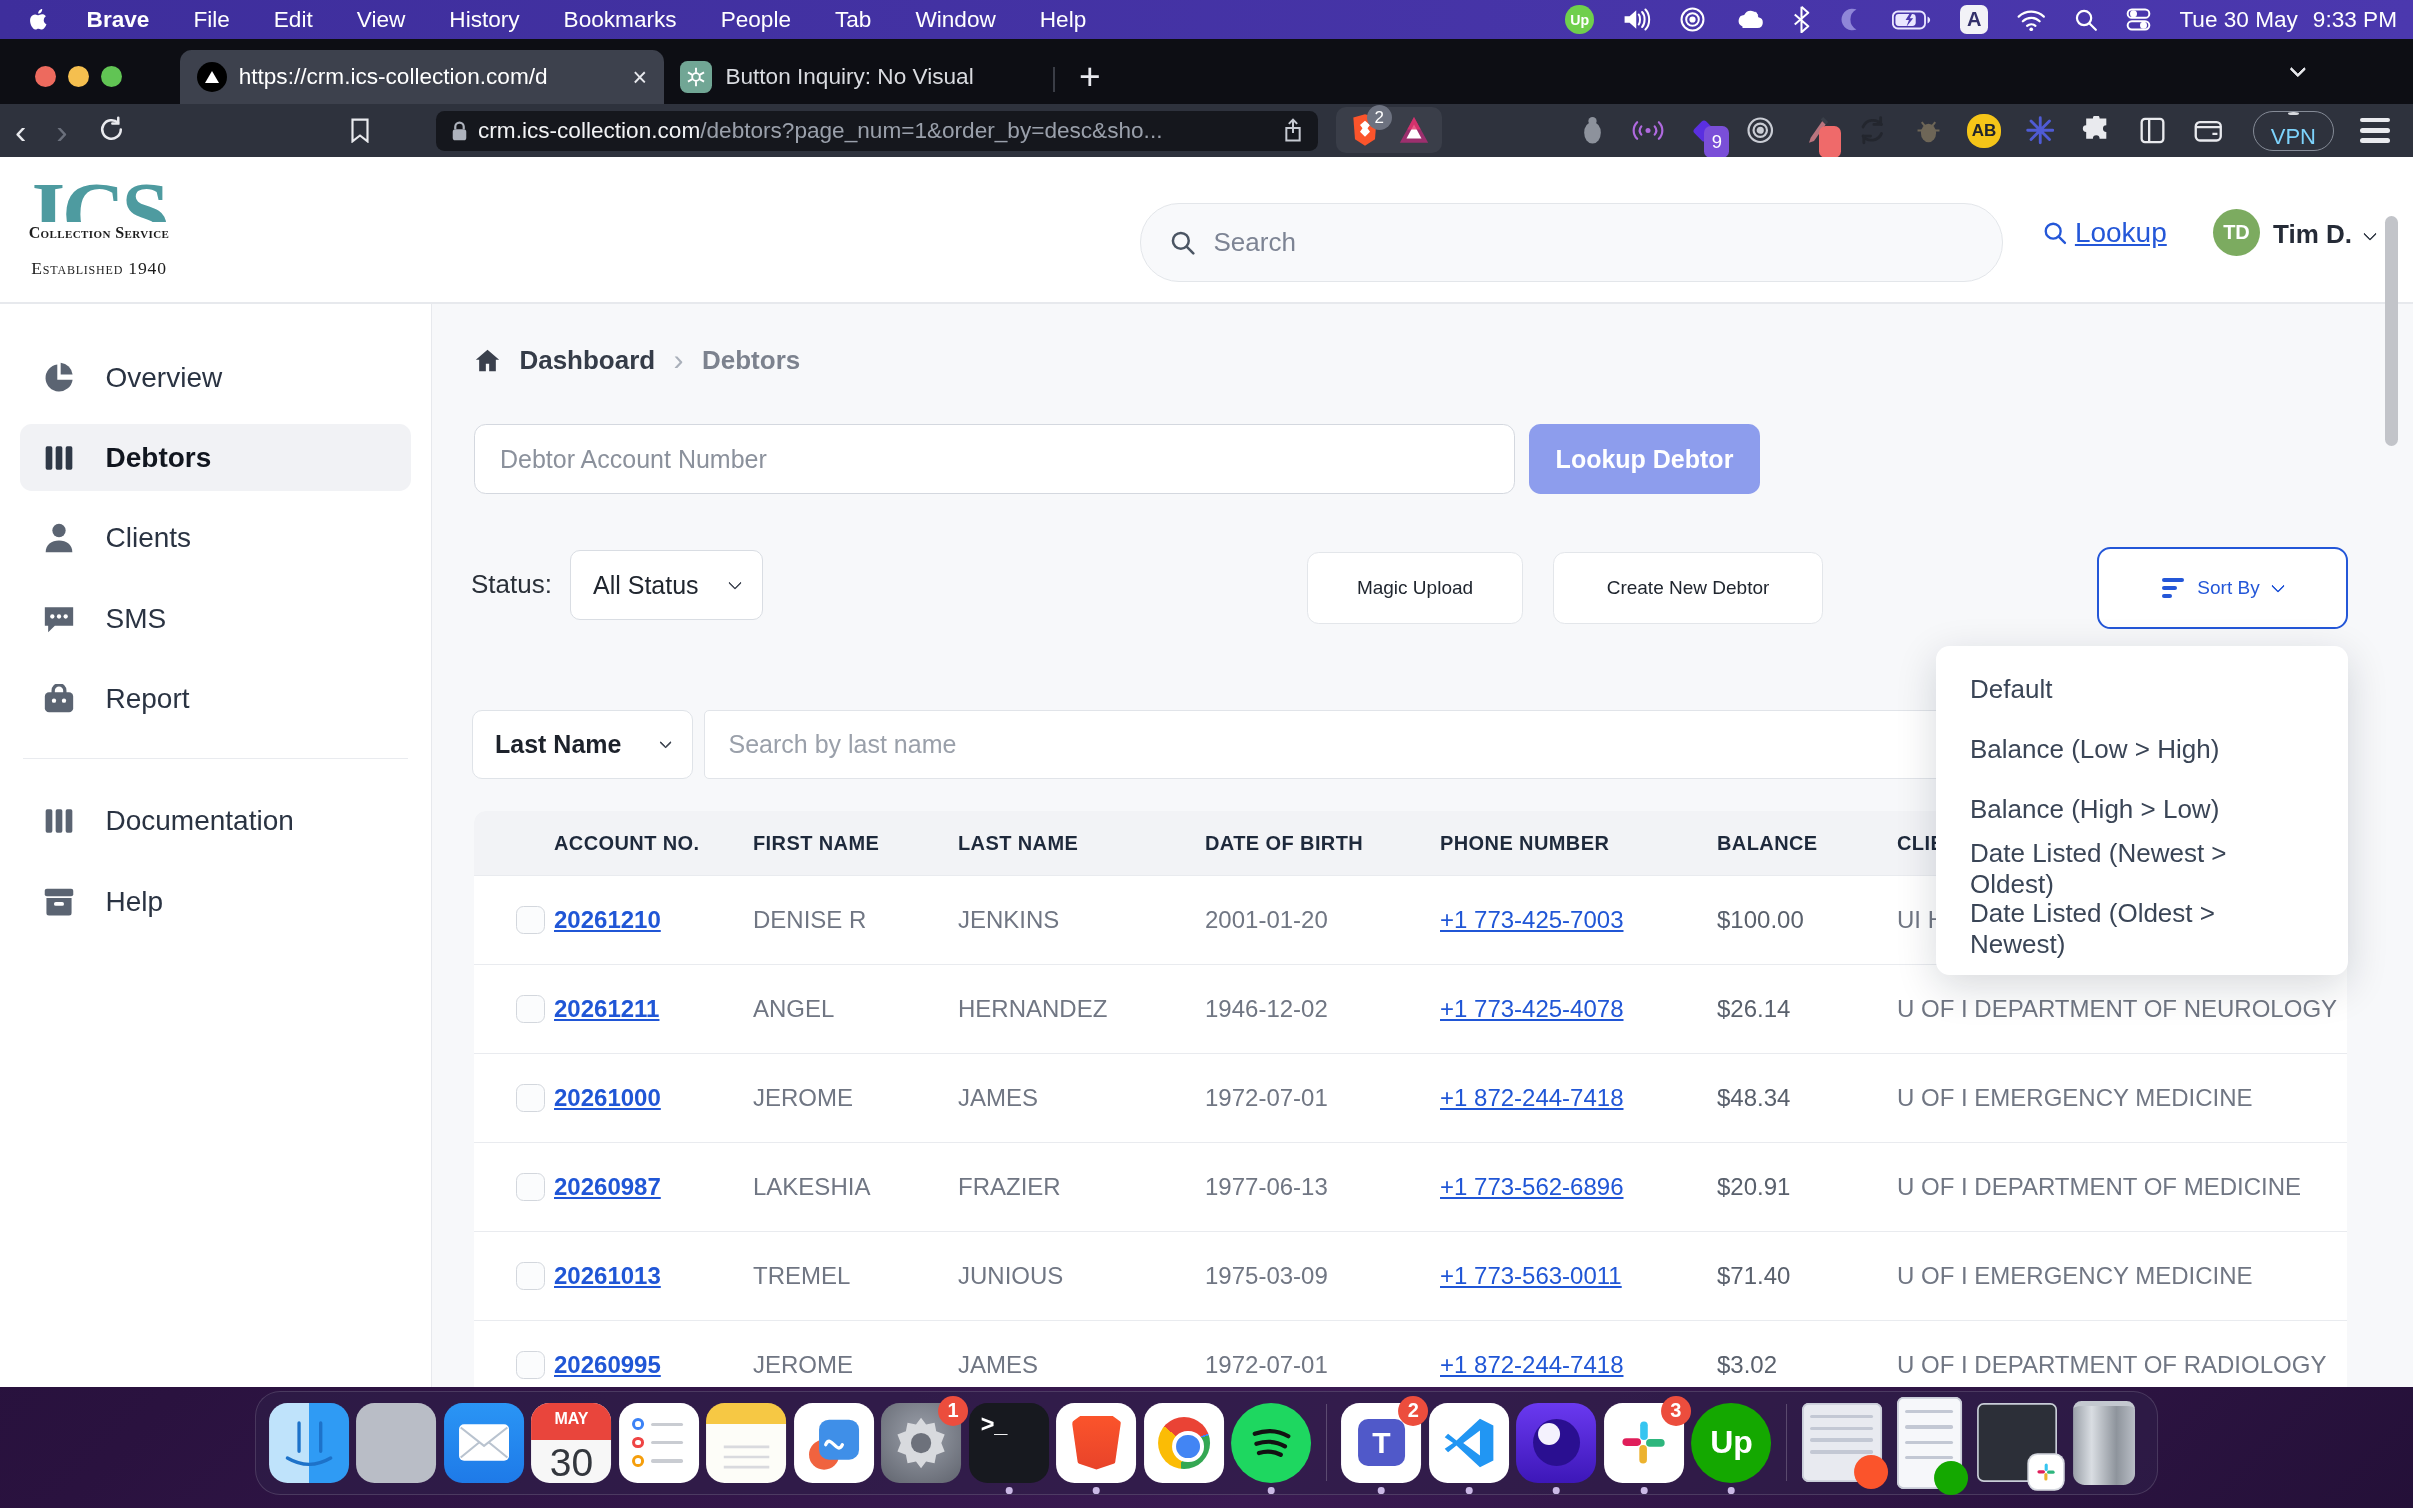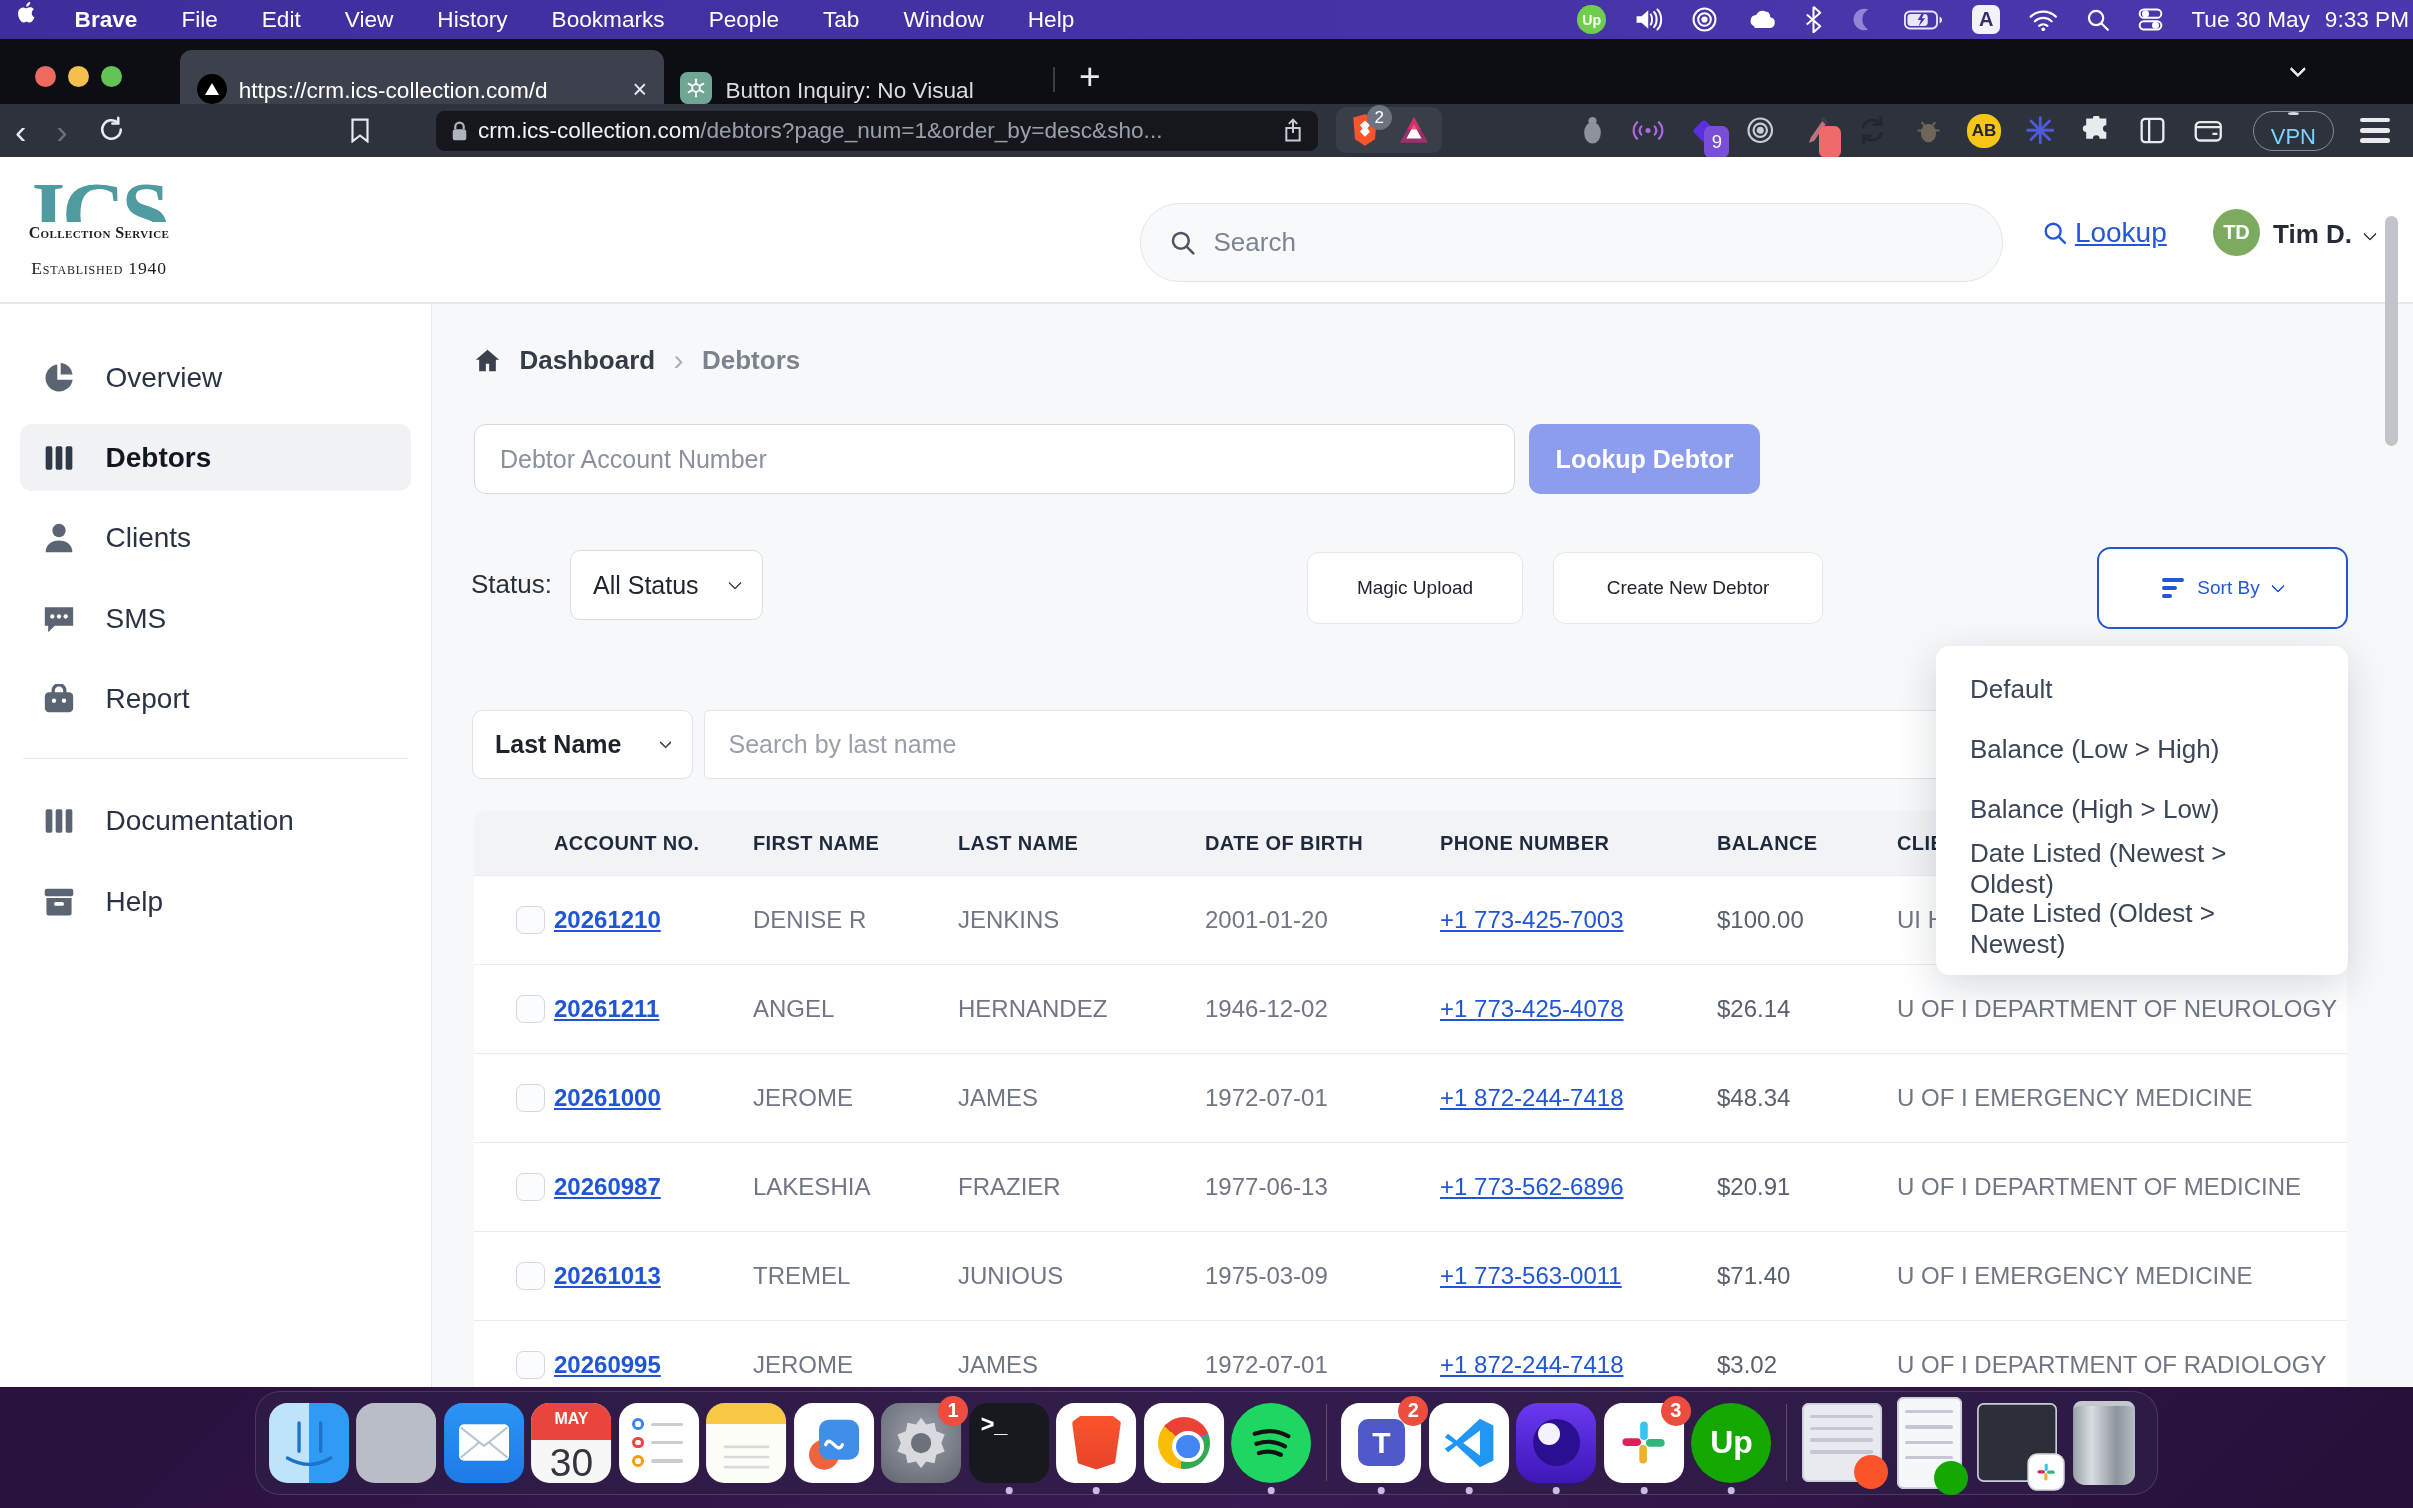--- a/index.html
+++ b/index.html
@@ -2,41 +2,41 @@
 <html style="font-size:13.4px"><head>
 <meta charset="utf-8">
 <style>
   html,body{margin:0;padding:0;background:#120a20;}
   *{box-sizing:border-box;font-family:"Liberation Sans",sans-serif;}
   #screen{position:relative;width:2413px;height:1508px;overflow:hidden;
     background:linear-gradient(135deg,#1c0f33 0%,#2a123f 40%,#3a1a52 70%,#241038 100%);}
 
   
   .menubar{position:absolute;top:0;left:0;width:2413px;height:39px;
-    background:linear-gradient(90deg,#3e2e9c,#4b38ae);display:flex;
-    color:#fff;font-size:22.6px;padding:0 4px;z-index:50;}
+    background:linear-gradient(90deg,#3e2e9c,#4b38ae);display:flex;align-items:center;
+    color:#fff;font-size:22.6px;padding:0 16px;z-index:50;}
   .menubar .apple{width:28.5px;display:flex;justify-content:center;margin:0 11.7px 0 8.4px;}
   .menubar .mitem{padding:0 22px;height:39px;display:flex;align-items:center;}
   .menubar .mitem.bold{font-weight:700;}
   .mb-right{margin-left:auto;display:flex;align-items:center;gap:28.5px;}
   .mb-ic{display:flex;align-items:center;justify-content:center;}
   .up-badge{width:28.5px;height:28.5px;border-radius:50%;background:#6fcf4c;color:#fff;
     font-size:14.2px;font-weight:700;display:flex;align-items:center;justify-content:center;}
   .inputsrc{width:28.5px;height:28.5px;border-radius:6.7px;background:#f2f2f7;color:#33306b;
     font-weight:700;font-size:20px;display:flex;align-items:center;justify-content:center;}
   .mb-time{display:flex;gap:15px;font-size:22.6px;}
 
   
   .window{position:absolute;top:39px;left:0;width:2413px;height:1348px;overflow:hidden;}
   .tabstrip{position:absolute;top:0;left:0;right:0;height:65px;background:#0d0e14;}
   .tl{position:absolute;top:27px;width:21px;height:21px;border-radius:50%;}
   .tl.red{left:35px;background:#ed6a5e;}
   .tl.yellow{left:68px;background:#f5bf4f;}
   .tl.green{left:101px;background:#61c454;}
-  .tab{position:absolute;top:11px;height:54px;display:flex;align-items:flex-end;}
+  .tab{position:absolute;top:11px;height:54px;display:flex;align-items:center;}
   .tab.active{left:180px;width:484px;background:#3d414d;border-radius:11.7px 11.7px 0 0;padding:0 17px;}
   .favicon-vercel{width:30px;height:30px;border-radius:50%;background:#000;display:flex;
     align-items:center;justify-content:center;flex:0 0 auto;}
   .favicon-vercel i{display:block;width:0;height:0;border-left:7.5px solid transparent;
     border-right:7.5px solid transparent;border-bottom:12.6px solid #fff;}
   .tab-title{color:#fff;font-size:22.6px;margin:0 11.7px;white-space:nowrap;overflow:hidden;
     text-overflow:clip;flex:1;}
   .tab-close{color:#e8e9ee;font-size:25px;flex:0 0 auto;}
   .tab.second{left:675px;width:277px;padding:0 5px;}
   .favicon-gpt{width:32px;height:32px;border-radius:7.5px;background:#71a695;display:flex;

